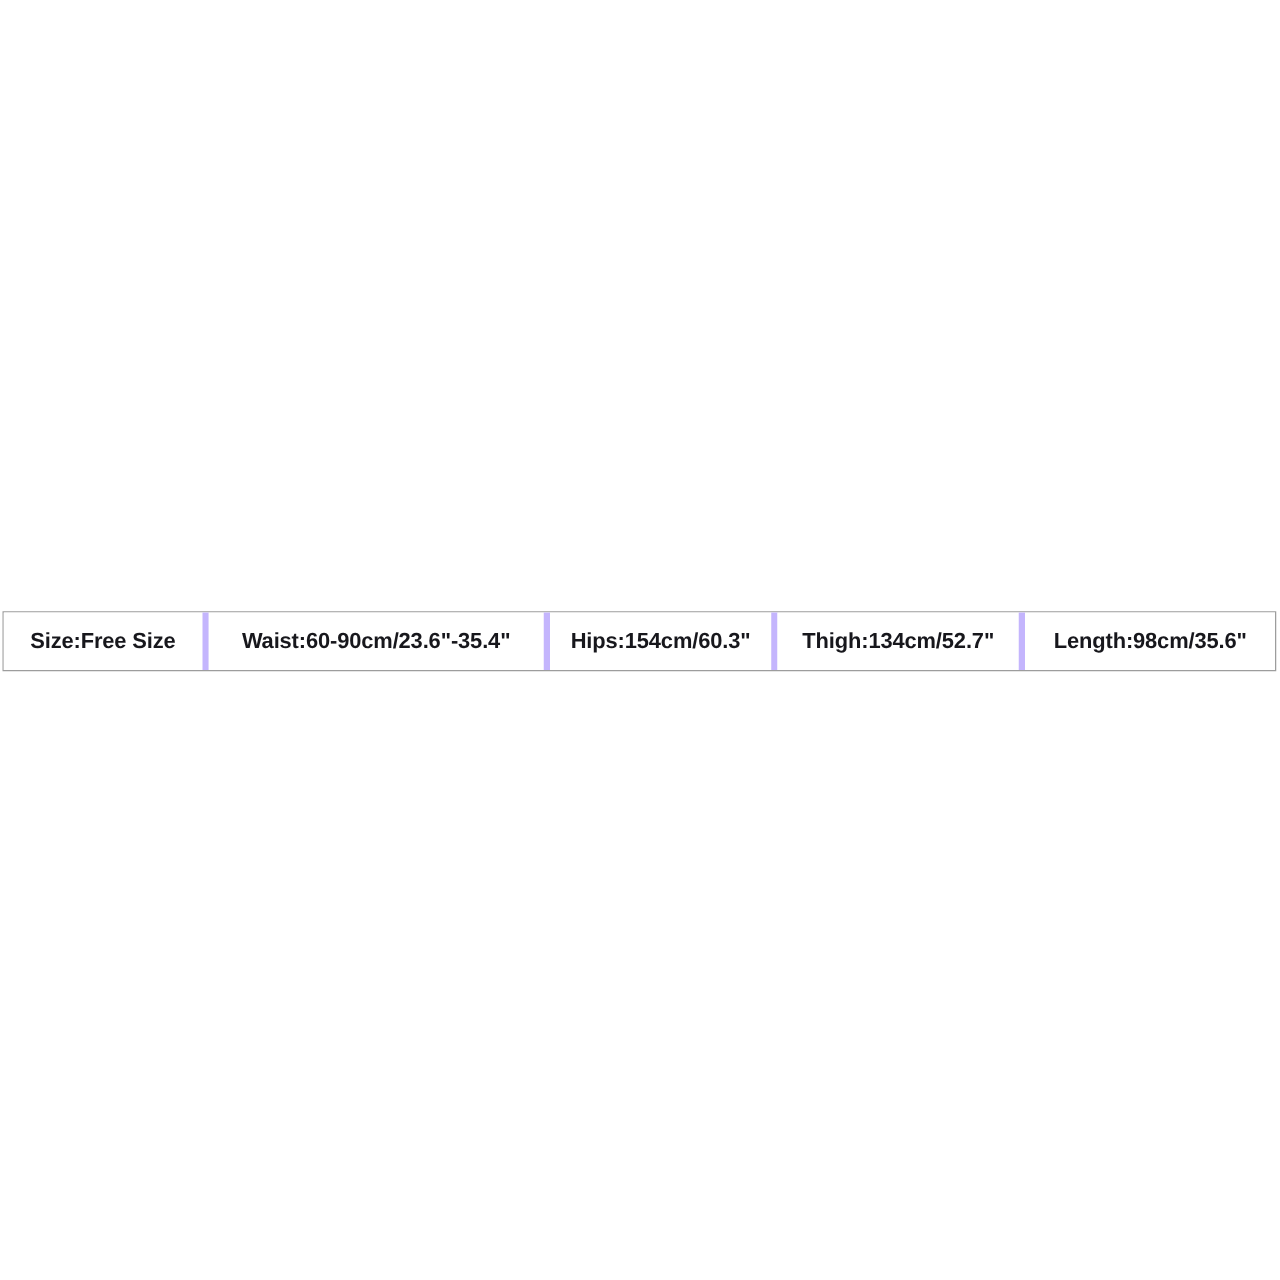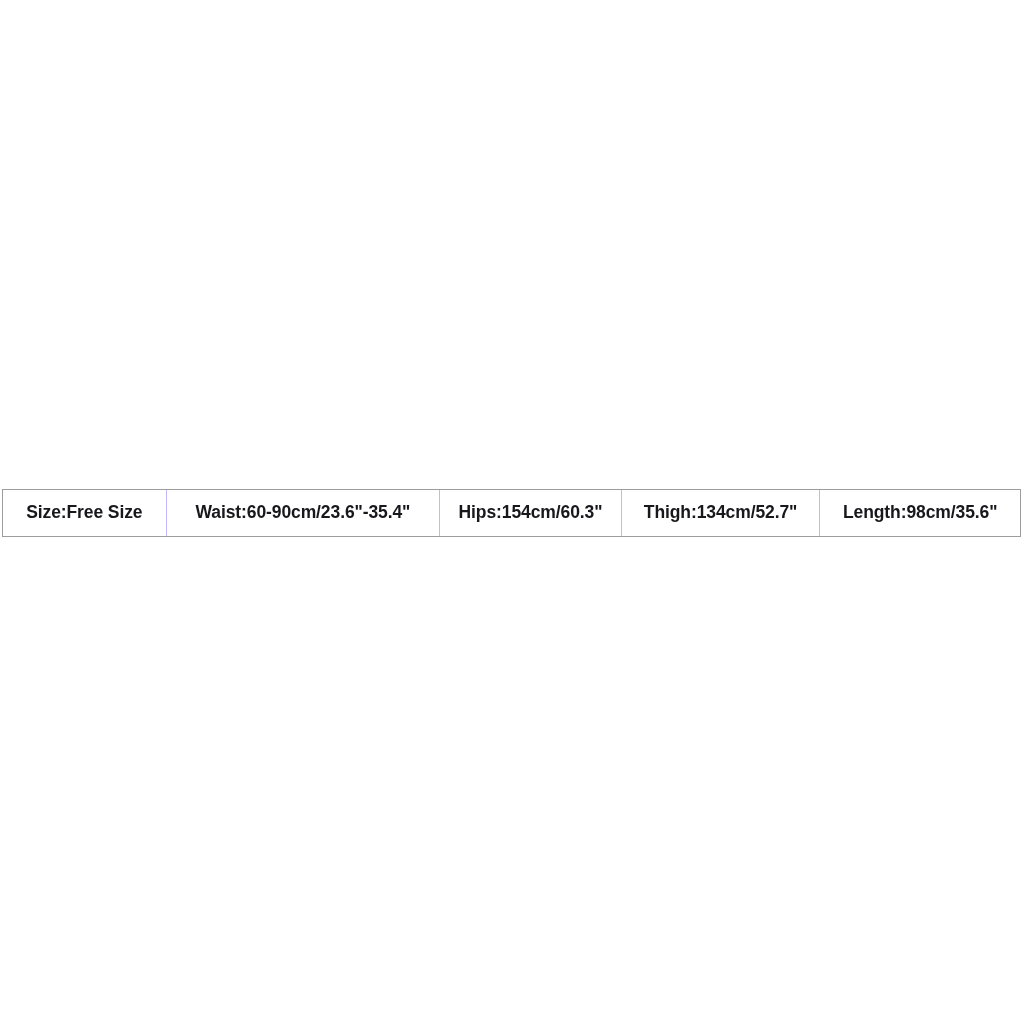--- a/index.html
+++ b/index.html
@@ -35,21 +35,21 @@
     display: flex;
     flex-direction: row;
     align-items: stretch;
   }
 
   .size-cell {
     box-sizing: border-box;
     display: flex;
     align-items: center;
     justify-content: center;
-    border-right: 1px solid #c4b5fd;
+    border-right: 5px solid #c4b5fd;
     background: #ffffff;
     overflow: hidden;
     padding: 0 6px;
   }
   .size-cell:last-child {
     border-right: none;
   }
 
   .size-cell-text {
     font-family: "Liberation Sans", sans-serif;

